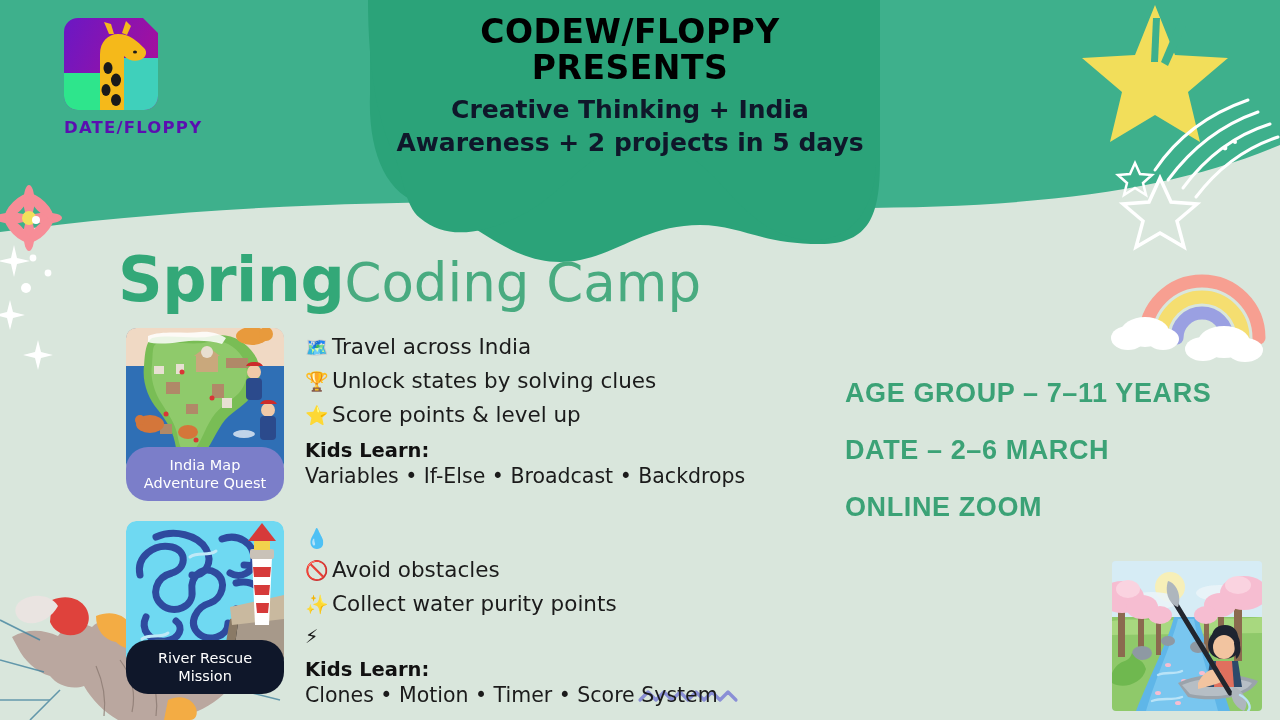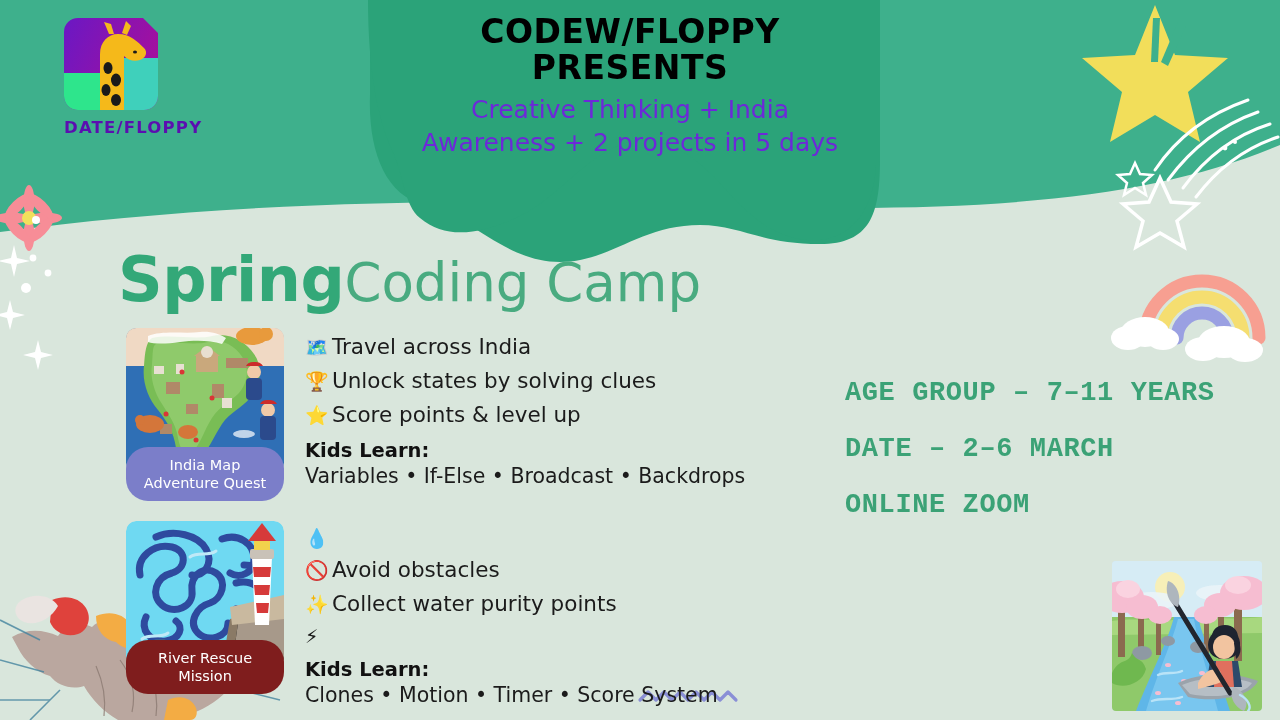--- a/index.html
+++ b/index.html
@@ -24,22 +24,22 @@
 
   
   .hdr { position:absolute; left:380px; top:14px; width:500px; text-align:center; }
   .hdr-title {
     font-family:"DejaVu Sans","Liberation Sans",sans-serif;
     font-weight:bold; font-size:33px; color:#000;
     letter-spacing:0.5px; line-height:1.1;
   }
   .hdr-sub {
     font-family:"DejaVu Sans","Liberation Sans",sans-serif;
-    font-size:25px; color:#6d28d9; line-height:1.32; margin-top:6px;
-    font-weight:400;
+    font-size:25px; color:#0f172a; line-height:1.32; margin-top:6px;
+    font-weight:700;
   }
 
   
   .main-title { position:absolute; left:118px; top:243px; white-space:nowrap;text-align:right; }
   .mt-bold {
     font-family:"DejaVu Sans","Liberation Sans",sans-serif;
     font-weight:bold; font-size:62px; color:#33a878; letter-spacing:-0.5px;
   }
   .mt-light {
     font-family:"DejaVu Sans","Liberation Sans",sans-serif;
@@ -53,42 +53,42 @@
 
   .thumb { position:relative; width:158px; flex:0 0 158px; }
   .thumb-art { width:158px; height:145px; border-radius:10px; display:block; }
   .thumb-badge {
     position:absolute; left:0; bottom:-28px; width:158px;
     border-radius:22px; text-align:center; color:#fff;
     font-family:"DejaVu Sans","Liberation Sans",sans-serif;
     font-size:14.5px; line-height:1.25; padding:9px 4px;
   }
   .badge-purple { background:#7b7ec9; }
-  .badge-salmon { background:#7f1d1d; }
+  .badge-salmon { background:#0f172a; }
 
   .bullets { margin-left:21px; padding-top:2px; }
   .bullet {
     display:flex; align-items:baseline;
     font-family:"DejaVu Sans","Liberation Sans",sans-serif;
     font-size:21.5px; color:#1b1b1b; line-height:1.58; white-space:nowrap;
   }
   .bullet .emo { width:27px; flex:0 0 27px; font-size:19px; }
   .kl-head {
     font-family:"DejaVu Sans","Liberation Sans",sans-serif;
     font-weight:bold; font-size:19.5px; color:#111; margin-top:7px;
   }
   .kl-body {
     font-family:"DejaVu Sans","Liberation Sans",sans-serif;
     font-size:20.5px; color:#1b1b1b; margin-top:2px; white-space:nowrap;
   }
 
   
   .info { position:absolute; left:845px; top:378px; }
   .info-line {
-    font-family:Liberation Mono, monospace;
+    font-family:Liberation Sans, sans-serif;
     font-weight:bold; font-size:27px; color:#3ba276;
     letter-spacing:0.6px; margin-bottom:26px; white-space:nowrap;
   }
 
   
   .kayak {
     position:absolute; left:1112px; top:561px;
     width:150px; height:150px; border-radius:4px; overflow:hidden;
   }
   .kayak svg { display:block; width:150px; height:150px; }

